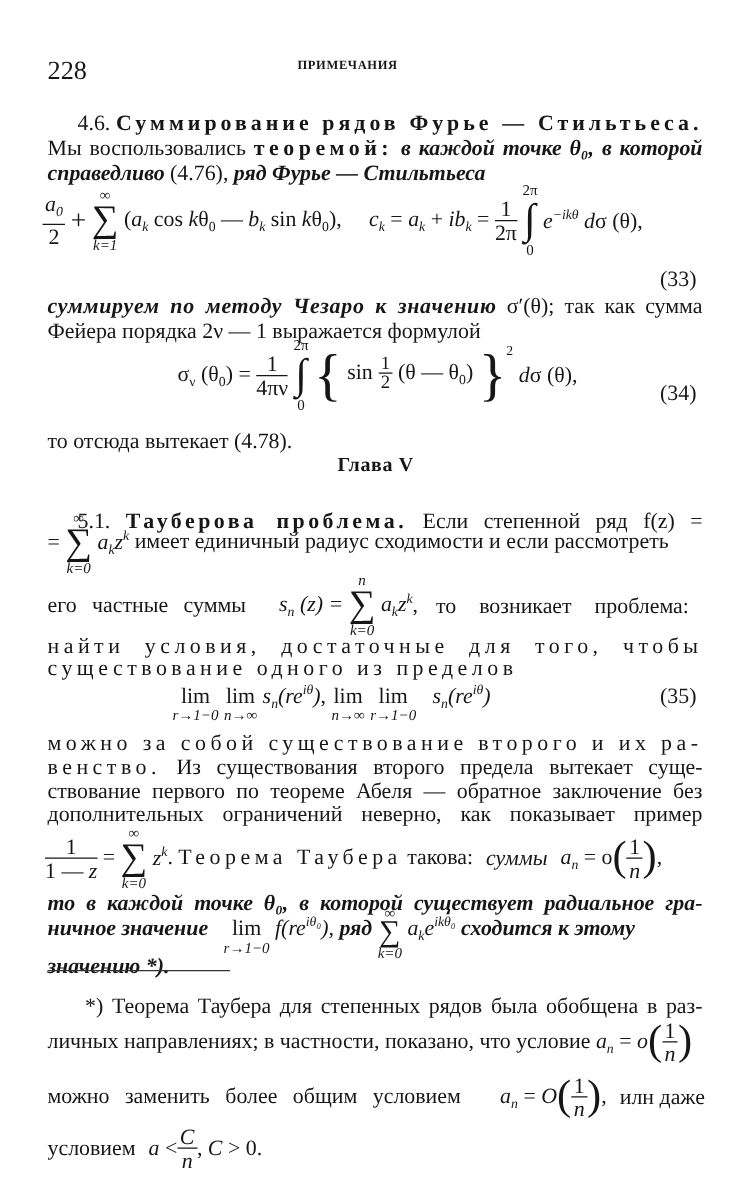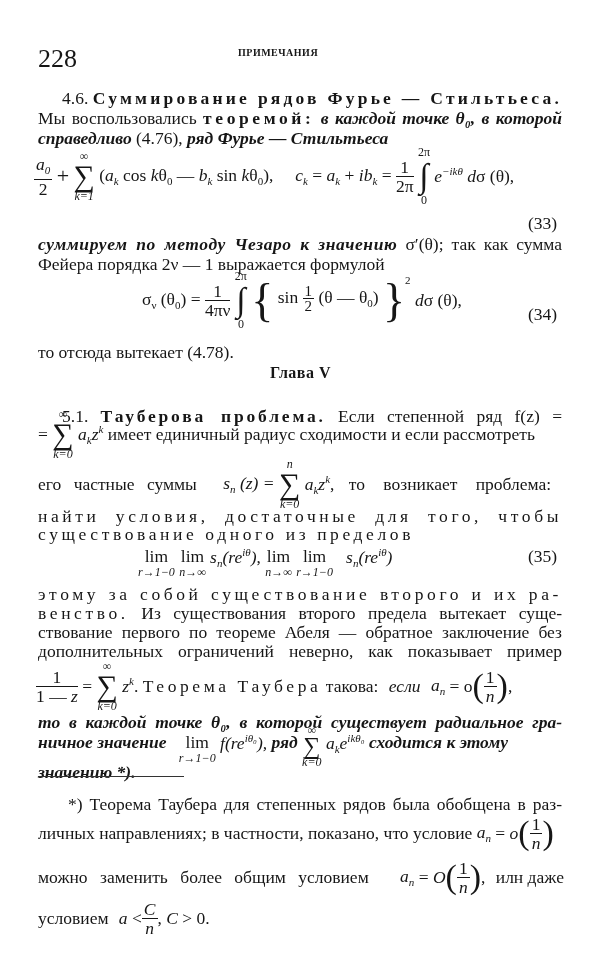--- a/index.html
+++ b/index.html
@@ -26,21 +26,21 @@
   .paren { font-size:34px; vertical-align:middle; font-weight:lighter; }
   .brace { font-size:46px; vertical-align:middle; font-weight:lighter; }
   .lim { display:inline-block; vertical-align:top; text-align:center; }
   .lim .l { display:block; line-height:20px; }
   .lim .u { display:block; font-size:12px; line-height:12px; font-style:italic; }
   .rule { position:absolute; left:38px; top:776px; width:146px; border-top:1.5px solid #333; }
 </style>
 </head>
 <body>
 
-<div class="abs" style="left:38px; top:44px; font-size:26px;">228</div>
+<div class="abs" style="left:38px; top:44px; font-size:21px;">228</div>
 <div class="abs b" style="left:238px; top:47px; font-size:10px; letter-spacing:0.5px;">ПРИМЕЧАНИЯ</div>
 
 <div class="ln just" style="top:88px;">
   <span style="padding-left:24px">4.6.</span>
   <span class="spb">Суммирование рядов Фурье — Стильтьеса.</span>
 </div>
 <div class="ln just" style="top:108px;">
   <span>Мы воспользовались</span>
   <span class="b sp">теоремой:</span>
   <i class="b">в каждой точке θ₀, в которой</i>
@@ -106,36 +106,36 @@
 <div class="abs" style="left:138px; top:546px; font-size:17.5px;">
   <span class="lim"><span class="l">lim</span><span class="u">r→1−0</span></span>
   <span class="lim"><span class="l">lim</span><span class="u">n→∞</span></span>
   <span class="m">s<span class="sub">n</span>(re<span class="sup">iθ</span>)</span>,
   <span class="lim"><span class="l">lim</span><span class="u">n→∞</span></span>
   <span class="lim"><span class="l">lim</span><span class="u">r→1−0</span></span>
   &nbsp;&nbsp;<span class="m">s<span class="sub">n</span>(re<span class="sup">iθ</span>)</span>
 </div>
 <div class="eqno" style="left:528px; top:546px;">(35)</div>
 
-<div class="ln just sp" style="top:584px;">этому за собой существование второго и их ра-</div>
+<div class="ln just sp" style="top:584px;">можно за собой существование второго и их ра-</div>
 <div class="ln just" style="top:603px;">
   <span class="sp">венство.</span>
   <span>Из существования второго предела вытекает суще-</span>
 </div>
 <div class="ln just" style="top:622px;">ствование первого по теореме Абеля — обратное заключение без</div>
 <div class="ln just" style="top:641px;">дополнительных ограничений неверно, как показывает пример</div>
 
 <div class="abs" style="left:36px; top:660px; font-size:17.5px;">
   <span class="frac"><span class="num">1</span><span class="den">1 — <span class="m">z</span></span></span>
   <span style="vertical-align:middle">=</span>
   <span class="bigop"><span class="top" style="font-style:normal">∞</span><span class="sym">∑</span><span class="bot">k=0</span></span>
   <span style="vertical-align:middle" class="m">z<span class="sup">k</span></span><span style="vertical-align:middle">.</span>
   <span class="sp" style="vertical-align:middle">Теорема Таубера</span>
   <span style="vertical-align:middle">такова:</span>
-  <i style="vertical-align:middle; margin-left:6px">если</i>
+  <i style="vertical-align:middle; margin-left:6px">суммы</i>
   <span style="vertical-align:middle; margin-left:6px" class="m">a<span class="sub">n</span></span><span style="vertical-align:middle"> = o</span><span class="paren">(</span><span class="frac"><span class="num">1</span><span class="den m">n</span></span><span class="paren">)</span><span style="vertical-align:middle">,</span>
 </div>
 
 <div class="ln just" style="top:712px;">
   <i class="b">то в каждой точке θ₀, в которой существует радиальное гра-</i>
 </div>
 
 <div class="abs" style="left:38px; top:732px; font-size:17.5px; width:524px;">
   <i class="b" style="vertical-align:top">ничное значение</i>
   <span class="lim" style="margin-left:8px"><span class="l">lim</span><span class="u">r→1−0</span></span>

